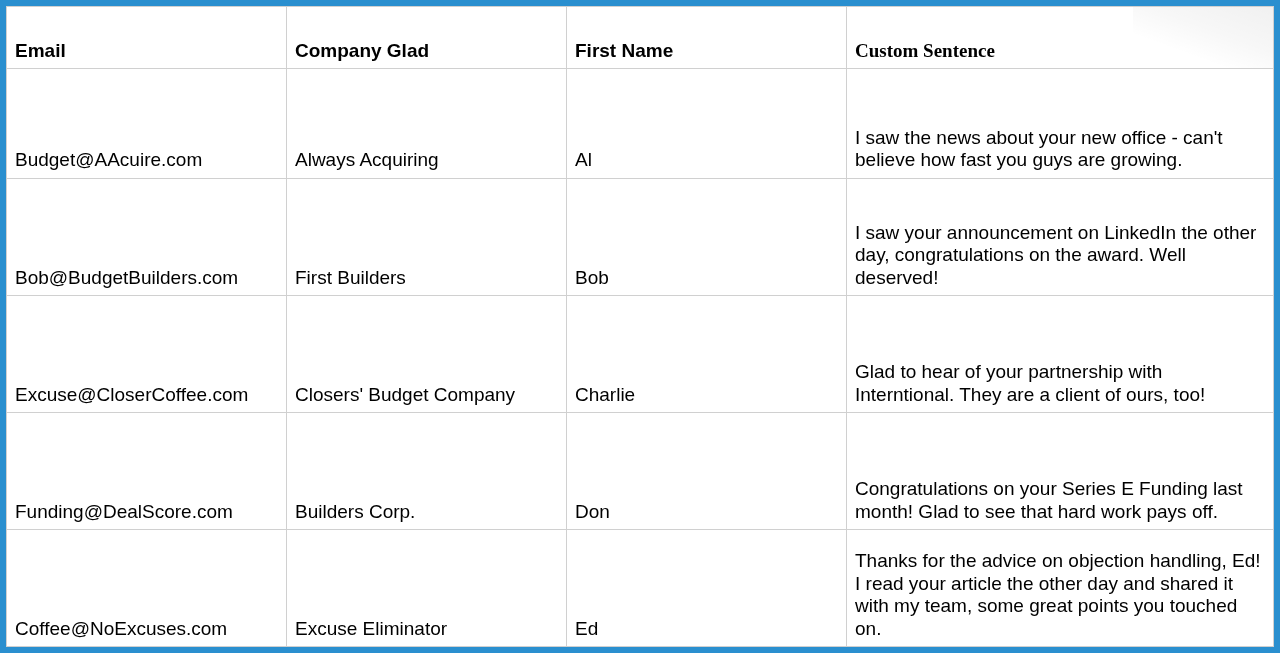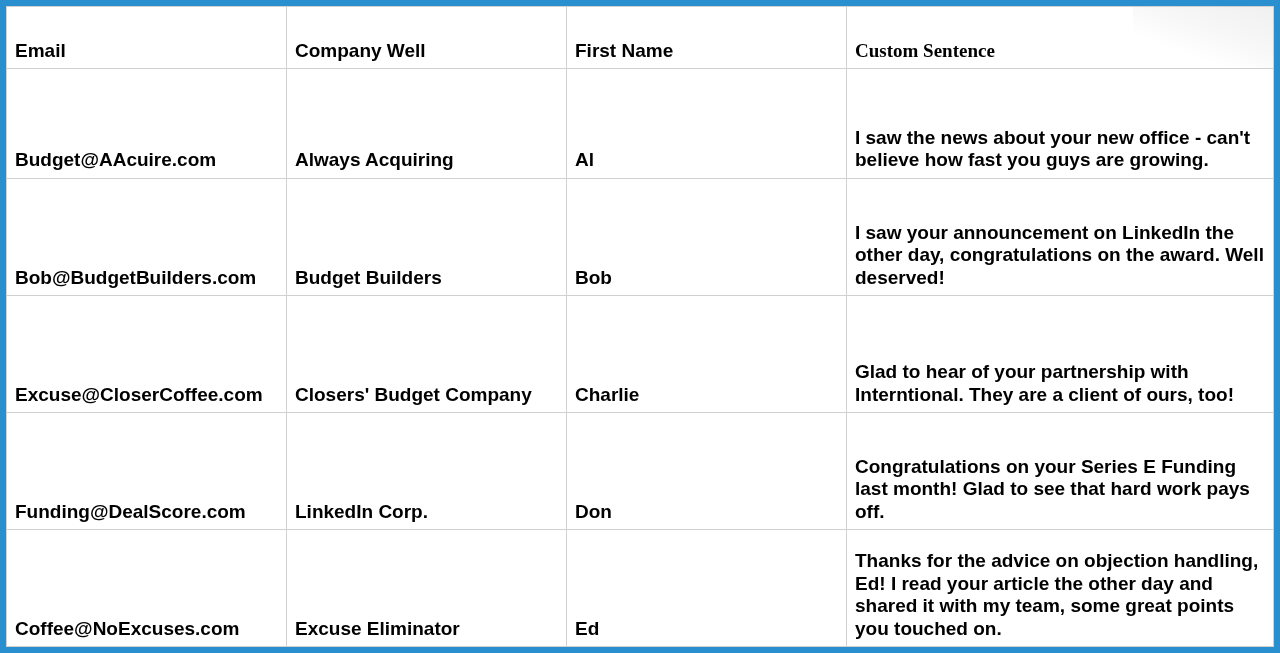--- a/index.html
+++ b/index.html
@@ -34,21 +34,20 @@
   table.sheet th,
   table.sheet td {
     border: 1px solid #d0d0d0;
     padding: 0 8px 6px 8px;
     vertical-align: bottom;
     text-align: left;
     font-size: 19px;
     color: #000;
     line-height: 1.18;
     overflow: hidden;
-    font-weight: bold;
   }
   table.sheet thead th {
     font-weight: 700;
     height: 62px;
   }
   table.sheet tbody tr { height: 115px; }
   table.sheet tbody tr:first-child { height: 108px; }
 
   
   th.doghead { position: relative; font-family: Liberation Serif, serif; }
@@ -71,47 +70,47 @@
   <table class="sheet">
     <colgroup>
       <col class="c-email">
         <col class="c-company">
         <col class="c-first">
         <col class="c-custom">
     </colgroup>
     <thead>
       <tr>
         <th>Email</th>
-        <th>Company Well</th>
+        <th>Company Glad</th>
         <th>First Name</th>
         <th class="doghead">Custom Sentence</th>
       </tr>
     </thead>
     <tbody>
       <tr>
         <td>Budget@AAcuire.com</td>
         <td>Always Acquiring</td>
         <td>Al</td>
         <td>I saw the news about your new office - can't believe how fast you guys are growing.</td>
       </tr>
       <tr>
         <td>Bob@BudgetBuilders.com</td>
-        <td>Budget Builders</td>
+        <td>First Builders</td>
         <td>Bob</td>
         <td>I saw your announcement on LinkedIn the other day, congratulations on the award. Well deserved!</td>
       </tr>
       <tr>
         <td>Excuse@CloserCoffee.com</td>
         <td>Closers' Budget Company</td>
         <td>Charlie</td>
         <td>Glad to hear of your partnership with Interntional. They are a client of ours, too!</td>
       </tr>
       <tr>
         <td>Funding@DealScore.com</td>
-        <td>LinkedIn Corp.</td>
+        <td>Builders Corp.</td>
         <td>Don</td>
         <td>Congratulations on your Series E Funding last month! Glad to see that hard work pays off.</td>
       </tr>
       <tr>
         <td>Coffee@NoExcuses.com</td>
         <td>Excuse Eliminator</td>
         <td>Ed</td>
         <td>Thanks for the advice on objection handling, Ed! I read your article the other day and shared it with my team, some great points you touched on.</td>
       </tr>
     </tbody>

